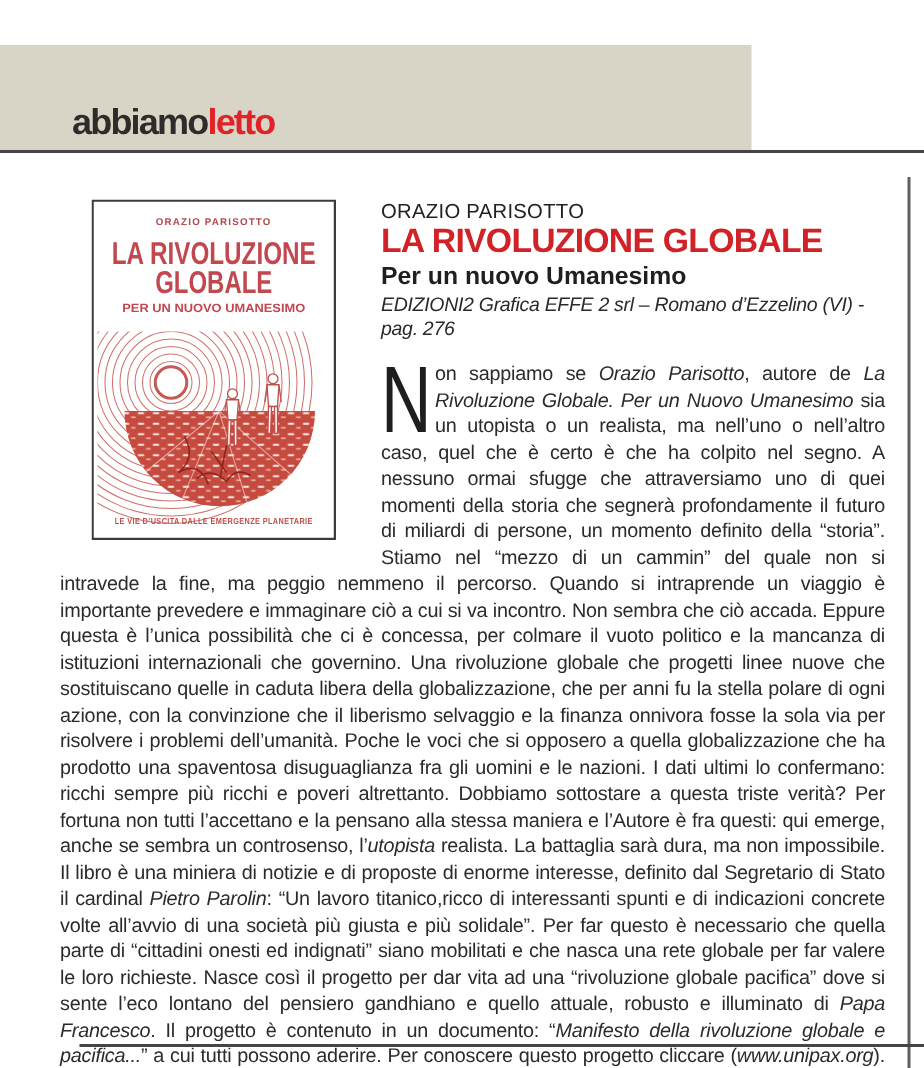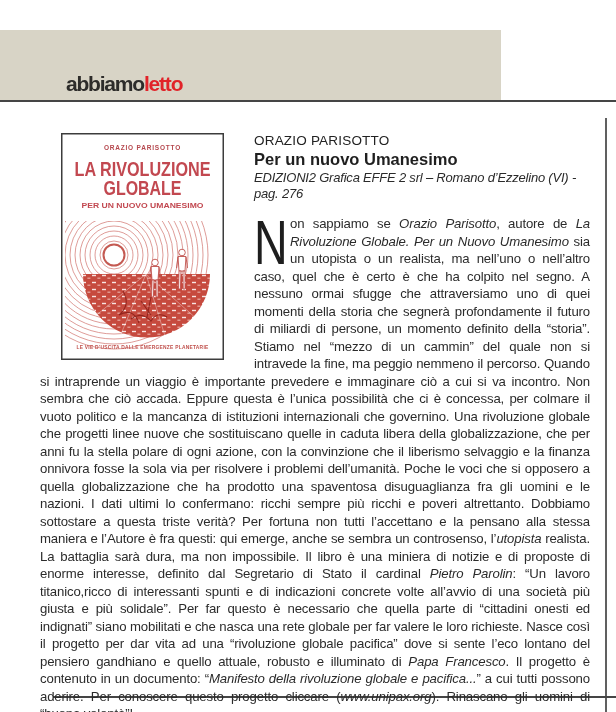--- a/index.html
+++ b/index.html
@@ -2,21 +2,21 @@
 <html><head>
 <meta charset="utf-8">
 <style>
   html,body { margin:0; padding:0; background:#ffffff; }
   #page {
     position:relative; width:616px; height:712px; background:#ffffff;
     font-family:"Liberation Sans", sans-serif; color:#2b2b2b; overflow:hidden;
   }
   
   .masthead-bar { position:absolute; left:0; top:30px; width:501px; height:70px; background:#d8d4c6; }
-  .masthead-text { position:absolute; left:66px; bottom:4px; font-size:21px; font-weight:700; letter-spacing:-1.2px; color:#2d2c2a; white-space:nowrap; }
+  .masthead-text { position:absolute; left:48px; bottom:4px; font-size:24px; font-weight:700; letter-spacing:-1.2px; color:#2d2c2a; white-space:nowrap; }
   .masthead-red { color:#e12329; }
   
   .rule-top    { position:absolute; left:0;   top:100px; width:616px; height:2px;  background:#454545; }
   .rule-right  { position:absolute; left:605px; top:118px; width:1.5px; height:594px; background:#606060; }
   .rule-bottom { position:absolute; left:53px; top:696px; width:563px; height:1.5px; background:#454545; }
   
   .article { position:absolute; left:40px; top:133px; width:550px; }
   .cover { float:left; width:163px; height:227px; margin:0 30px 10px 21px; }
   .cover svg { display:block; }
   .review-author    { margin:0; font-size:13.5px; font-weight:400; letter-spacing:0.2px; line-height:15px; color:#222; }
@@ -118,19 +118,20 @@
           <path d="M 62 158 q 8 14 -4 24 q 14 -8 20 8"></path>
           <path d="M 70 186 q 10 -8 20 2 q 6 -10 16 -4"></path>
           <path d="M 80 168 l 10 14 M 90 164 l -4 20"></path>
         </g>
 
         <text x="81.5" y="216" text-anchor="middle" font-family="Liberation Sans, sans-serif" font-size="5.8" font-weight="700" letter-spacing="0.3" fill="#c0504c" textLength="132" lengthAdjust="spacingAndGlyphs">LE VIE D’USCITA DALLE EMERGENZE PLANETARIE</text>
       </svg>
     </div>
 
     <p class="review-author">ORAZIO PARISOTTO</p>
+    <h1 class="review-title">LA RIVOLUZIONE GLOBALE</h1>
     <h2 class="review-subtitle">Per un nuovo Umanesimo</h2>
     <p class="review-publisher">EDIZIONI2 Grafica EFFE 2 srl – Romano d’Ezzelino (VI) - pag. 276</p>
 
     <p class="body"><span class="dropcap">N</span><span><span>on sappiamo se </span><span class="it">Orazio Parisotto</span><span>, autore de </span><span class="it">La Rivoluzione Globale. Per un Nuovo Umanesimo</span><span> sia un utopista o un realista, ma nell’uno o nell’altro caso, quel che è certo è che ha colpito nel segno. A nessuno ormai sfugge che attraversiamo uno di quei momenti della storia che segnerà profondamente il futuro di miliardi di persone, un momento definito della “storia”. Stiamo nel “mezzo di un cammin” del quale non si intravede la fine, ma peggio nemmeno il percorso. Quando si intraprende un viaggio è importante prevedere e immaginare ciò a cui si va incontro. Non sembra che ciò accada. Eppure questa è l’unica possibilità che ci è concessa, per colmare il vuoto politico e la mancanza di istituzioni internazionali che governino. Una rivoluzione globale che progetti linee nuove che sostituiscano quelle in caduta libera della globalizzazione, che per anni fu la stella polare di ogni azione, con la convinzione che il liberismo selvaggio e la finanza onnivora fosse la sola via per risolvere i problemi dell’umanità. Poche le voci che si opposero a quella globalizzazione che ha prodotto una spaventosa disuguaglianza fra gli uomini e le nazioni. I dati ultimi lo confermano: ricchi sempre più ricchi e poveri altrettanto. Dobbiamo sottostare a questa triste verità? Per fortuna non tutti l’accettano e la pensano alla stessa maniera e l’Autore è fra questi: qui emerge, anche se sembra un controsenso, l’</span><span class="it">utopista</span><span> realista. La battaglia sarà dura, ma non impossibile. Il libro è una miniera di notizie e di proposte di enorme interesse, definito dal Segretario di Stato il cardinal </span><span class="it">Pietro Parolin</span><span>: “Un lavoro titanico,ricco di interessanti spunti e di indicazioni concrete volte all’avvio di una società più giusta e più solidale”. Per far questo è necessario che quella parte di “cittadini onesti ed indignati” siano mobilitati e che nasca una rete globale per far valere le loro richieste. Nasce così il progetto per dar vita ad una “rivoluzione globale pacifica” dove si sente l’eco lontano del pensiero gandhiano e quello attuale, robusto e illuminato di </span><span class="it">Papa Francesco</span><span>. Il progetto è contenuto in un documento: “</span><span class="it">Manifesto della rivoluzione globale e pacifica...</span><span>” a cui tutti possono aderire. Per conoscere questo progetto cliccare (</span><span class="it">www.unipax.org</span><span>). Rinascano gli uomini di “buona volontà”!  .</span></span></p>
 
   </div>
 </div>
 
 </body></html>

